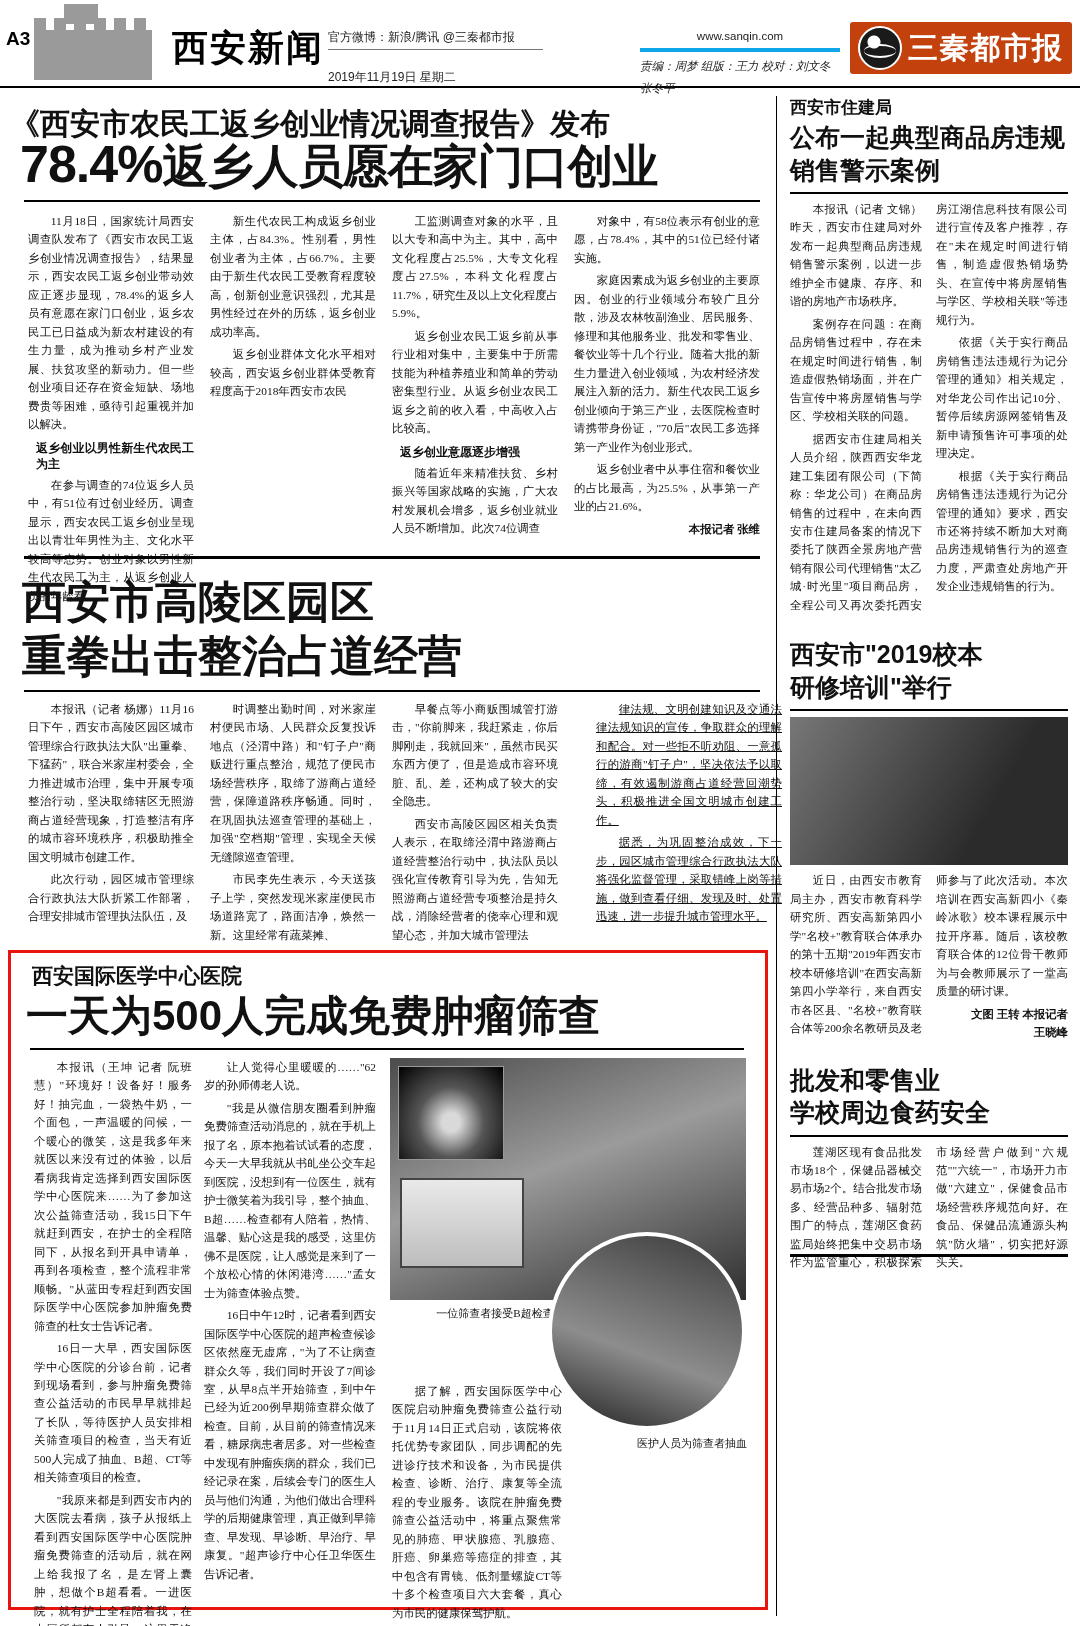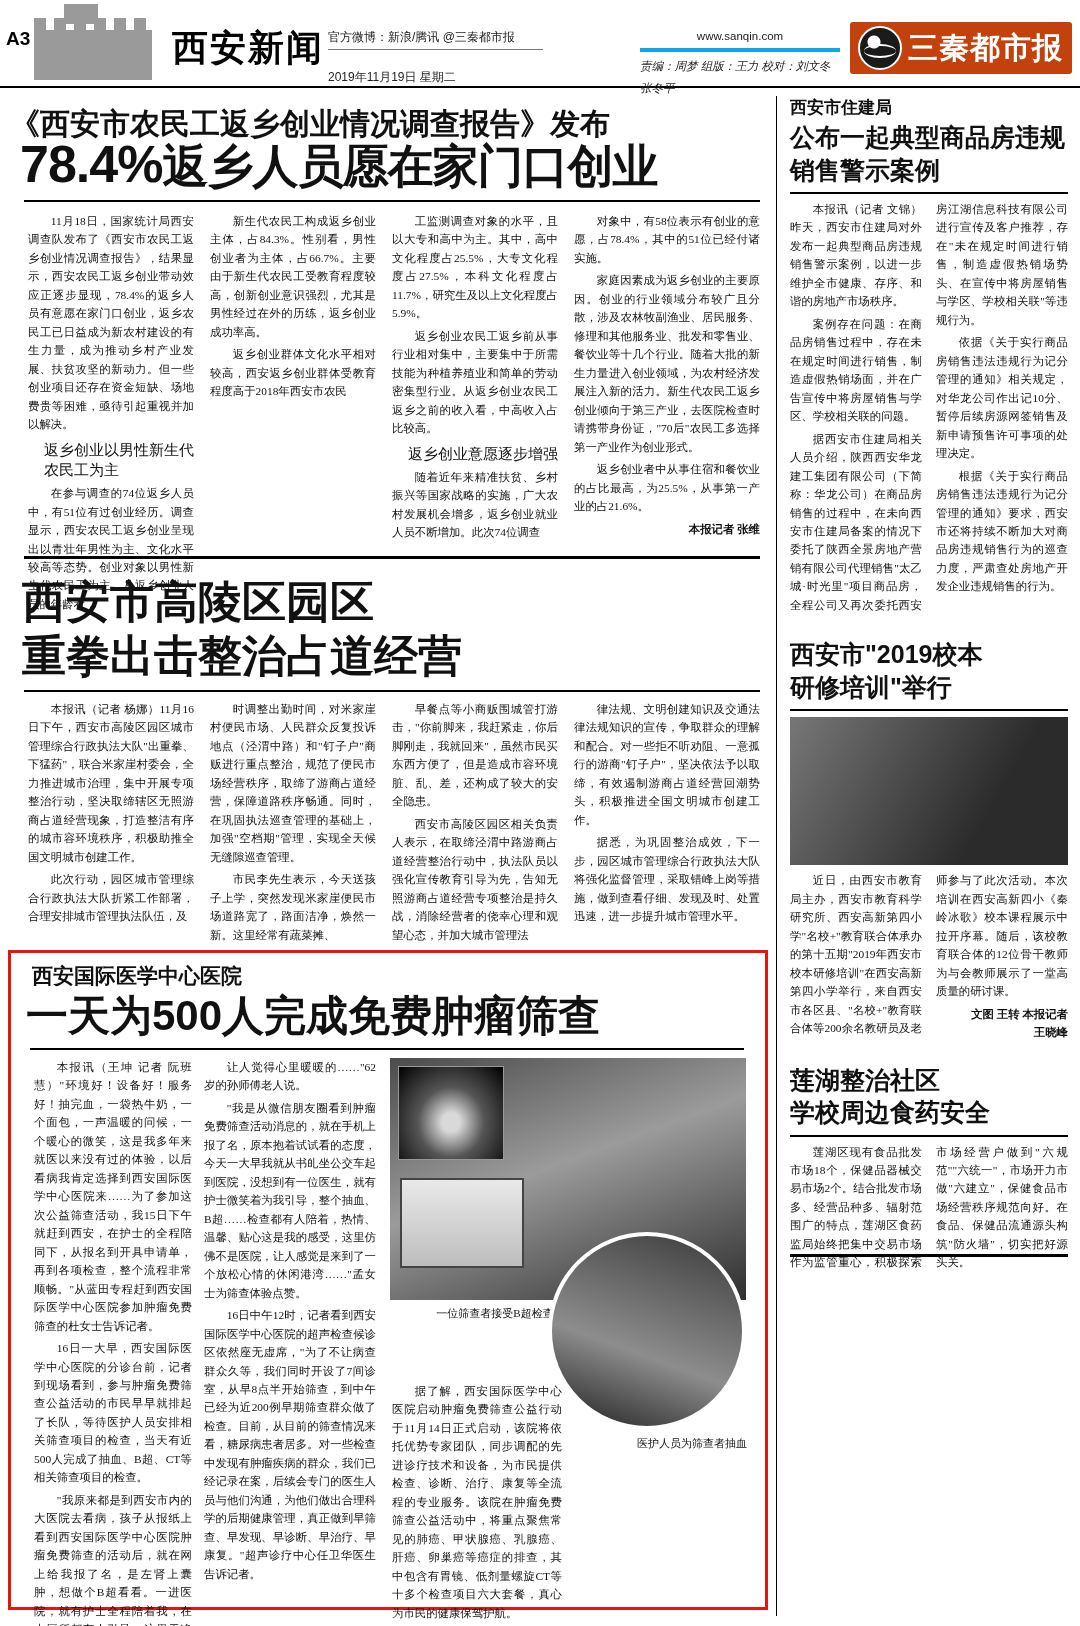--- a/index.html
+++ b/index.html
@@ -71,22 +71,22 @@
     letter-spacing:1px;margin-left:6px;
   }
   .vrule{position:absolute;width:1px;background:#000;}
   .col-text{
     font-family:"Liberation Serif",serif;
     font-size:11.4px;line-height:1.62;text-align:justify;color:#111;
     text-justify:inter-ideograph;
   }
   .col-text p{margin:0 0 4px 0;text-indent:2em;}
   .subhead{
-    font-family:"Liberation Serif",serif;font-weight:normal;font-size:15px;
-    line-height:1.35;margin:6px 0 4px 16px;text-indent:0;
+    font-family:"Liberation Serif",serif;font-weight:bold;font-size:12px;
+    line-height:1.35;margin:6px 0 4px 8px;text-indent:0;
   }
 
   
   .s1-kicker{
     position:absolute;left:10px;top:104px;width:700px;
     font-size:30px;font-weight:bold;font-family:"Liberation Serif",serif;
   }
   .s1-head{
     position:absolute;left:20px;top:136px;width:740px;
     font-family:"Liberation Sans",sans-serif;
@@ -105,21 +105,21 @@
   .s2-head{
     position:absolute;left:22px;top:575px;width:740px;
     font-family:"Liberation Sans",sans-serif;
     font-weight:bold;font-size:44px;line-height:1.22;letter-spacing:0px;
   }
   .s2-rule{position:absolute;left:24px;top:690px;width:736px;height:2px;background:#000;}
   .s2c1{position:absolute;left:28px;top:700px;width:166px;}
   .s2c2{position:absolute;left:210px;top:700px;width:166px;}
   .s2c3{position:absolute;left:392px;top:166px;width:166px;}
   .s2c3{top:700px;}
-  .s2c4{position:absolute;left:574px;top:700px;width:186px;}
+  .s2c4{position:absolute;left:596px;top:700px;width:186px;text-decoration:underline;}
 
   
   .s3-box{
     position:absolute;left:8px;top:950px;width:760px;height:660px;
     border:3px solid #e8150f;box-sizing:border-box;
   }
   .s3-kicker{
     position:absolute;left:32px;top:962px;
     font-size:21px;font-weight:bold;font-family:"Liberation Serif",serif;
   }
@@ -305,21 +305,21 @@
       <div class="photo ph-grad3" style="position:relative;left:0;top:0;width:278px;height:148px;margin-bottom:6px;"></div>
       <div class="r-two col-text">
         <p>近日，由西安市教育局主办，西安市教育科学研究所、西安高新第四小学"名校+"教育联合体承办的第十五期"2019年西安市校本研修培训"在西安高新第四小学举行，来自西安市各区县、"名校+"教育联合体等200余名教研员及老师参与了此次活动。本次培训在西安高新四小《秦岭冰歌》校本课程展示中拉开序幕。随后，该校教育联合体的12位骨干教师为与会教师展示了一堂高质量的研讨课。</p>
         <p class="sig">文图 王转 本报记者 王晓峰</p>
       </div>
     </div>
 
     <div class="divider-thick" style="left:0;top:1158px;width:278px;"></div>
 
     <div class="rail-block" style="margin-top:22px;">
-      <div class="r-head">莲湖整治社区</div>
+      <div class="r-head">批发和零售业</div>
       <div class="r-head">学校周边食药安全</div>
       <div class="r-rule"></div>
       <div class="r-two col-text">
         <p>莲湖区现有食品批发市场18个，保健品器械交易市场2个。结合批发市场多、经营品种多、辐射范围广的特点，莲湖区食药监局始终把集中交易市场作为监管重心，积极探索市场经营户做到"六规范""六统一"，市场开力市做"六建立"，保健食品市场经营秩序规范向好。在食品、保健品流通源头构筑"防火墙"，切实把好源头关。</p>
       </div>
     </div>
 
   </div>
 
 </div>

